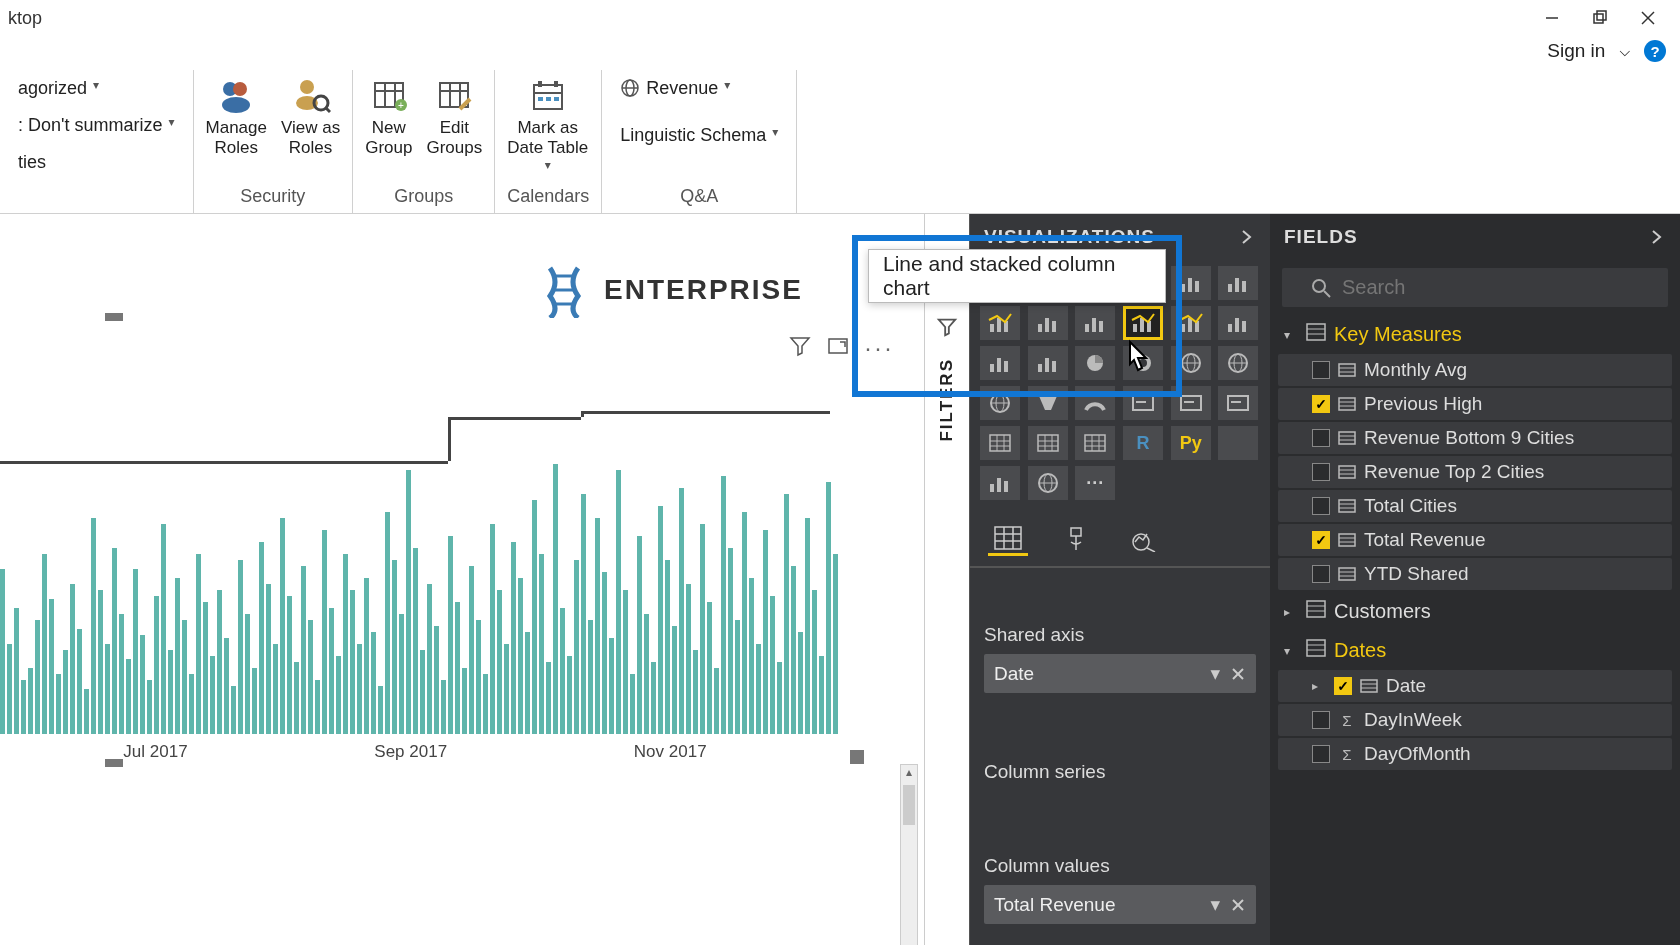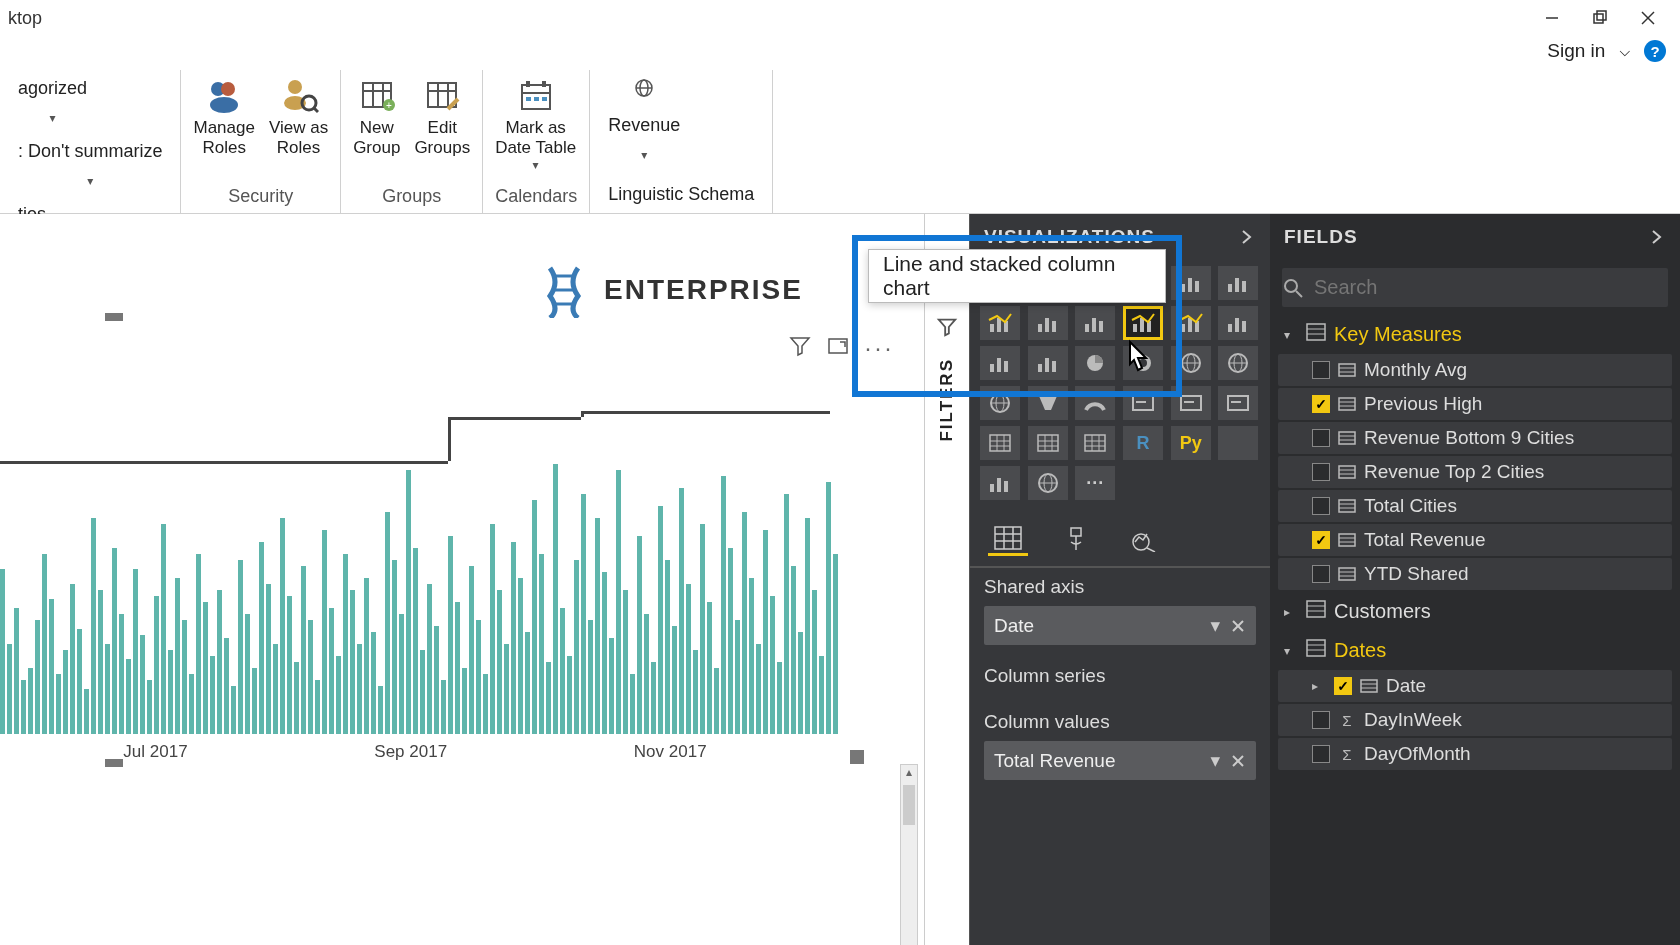--- a/index.html
+++ b/index.html
@@ -15,21 +15,21 @@
 .help-circle { width: 22px; height: 22px; border-radius: 50%; background: #0078d4; color: #fff; display: flex; align-items: center; justify-content: center; font-size: 15px; font-weight: bold; }
 .caret { font-size: 14px; }
 
 .ribbon { height: 148px; border-bottom: 1px solid #d0d0d0; display: flex; padding-top: 4px; }
 .ribbon-group { border-right: 1px solid #d0d0d0; display: flex; flex-direction: column; justify-content: space-between; padding: 4px 12px 6px 12px; }
 .ribbon-group-items { display: flex; gap: 14px; align-items: flex-start; }
 .ribbon-group-label { text-align: center; font-size: 18px; color: #555; padding-top: 6px; }
 .ribbon-btn { display: flex; flex-direction: column; align-items: center; gap: 2px; cursor: pointer; font-size: 17px; color: #222; line-height: 1.15; text-align: center; }
 .ribbon-icon { width: 42px; height: 42px; display: flex; align-items: center; justify-content: center; }
 .ribbon-icon svg { width: 40px; height: 40px; }
-.ribbon-text-row { display: flex; align-items: center; gap: 12px; font-size: 18px; color: #222; padding: 4px 6px; cursor: pointer; flex-direction: column; }
+.ribbon-text-row { display: flex; gap: 6px; font-size: 18px; color: #222; padding: 4px 6px; cursor: pointer; }
 .ribbon-small-stack { display: flex; flex-direction: column; gap: 8px; align-items: flex-start; font-size: 17px; color: #333; }
 .dd-caret { font-size: 12px; color: #555; }
 
 .workspace { position: absolute; top: 214px; bottom: 0; left: 0; right: 0; display: flex; }
 .canvas { flex: 1; position: relative; background: #fff; }
 .chart-toolbar { position: absolute; top: 120px; right: 30px; display: flex; gap: 14px; align-items: center; color: #555; }
 .chart-toolbar svg { width: 24px; height: 24px; stroke: #555; fill: none; stroke-width: 1.5; }
 .chart-dots { font-size: 24px; letter-spacing: 2px; color: #666; }
 .handle { position: absolute; width: 18px; height: 8px; background: #777; }
 .handle.top { top: 99px; left: 105px; }
@@ -62,29 +62,29 @@
 .viz-cell { width: 40px; height: 34px; background: #4a4b4e; display: flex; align-items: center; justify-content: center; cursor: pointer; position: relative; }
 .viz-cell.selected { outline: 3px solid #f2c811; outline-offset: -3px; background: #222; }
 .viz-cell svg { width: 26px; height: 22px; }
 .viz-cell .txt { font-weight: 700; font-size: 18px; }
 
 .viz-tabs { display: flex; gap: 28px; padding: 10px 18px; border-bottom: 2px solid #555; }
 .viz-tab { width: 40px; height: 34px; display: flex; align-items: center; justify-content: center; cursor: pointer; }
 .viz-tab.active { border-bottom: 3px solid #f2c811; }
 .viz-tab svg { width: 30px; height: 26px; stroke: #ccc; fill: none; stroke-width: 1.5; }
 
-.well-section { padding: 8px 14px; }
+.well-section { padding: 8px 14px; margin-top: 48px; }
 .well-label { font-size: 19px; color: #ddd; margin-bottom: 8px; }
 .well-field { background: #5a5b5e; border-radius: 2px; padding: 8px 10px; display: flex; align-items: center; justify-content: space-between; font-size: 19px; color: #eee; margin-bottom: 4px; }
 .well-field.placeholder { background: #3f4043; border: 1px dashed #666; color: #999; font-style: normal; }
 .well-field-right { display: flex; align-items: center; gap: 10px; color: #ccc; }
 .well-field-right svg { width: 16px; height: 16px; stroke: #ccc; fill: none; stroke-width: 2; }
 
 .fields-panel { width: 410px; background: #2b2c2e; color: #ddd; display: flex; flex-direction: column; }
-.search-box { margin: 8px 12px; background: #3a3b3e; border-radius: 2px; display: flex; align-items: center; gap: 10px; padding: 8px 0; font-size: 20px; color: #aaa; }
+.search-box { margin: 8px 12px; background: #3a3b3e; border-radius: 2px; display: flex; align-items: center; gap: 10px; padding: 8px 28px; font-size: 20px; color: #aaa; }
 .search-box svg { width: 22px; height: 22px; stroke: #aaa; fill: none; stroke-width: 2; }
 .search-box input { background: transparent; border: none; outline: none; color: #ddd; font-size: 20px; flex: 1; }
 
 .field-table { padding: 0 8px; }
 .field-table-header { display: flex; align-items: center; gap: 8px; padding: 8px 6px; font-size: 20px; font-weight: 500; cursor: pointer; }
 .field-table-header.active { color: #f2c811; }
 .field-table-header .tri { font-size: 12px; color: #bbb; width: 14px; }
 .field-table-header svg { width: 20px; height: 18px; }
 .field-item { display: flex; align-items: center; gap: 8px; padding: 5px 6px 5px 34px; font-size: 19px; background: #3a3b3e; margin-bottom: 2px; border-radius: 2px; cursor: pointer; }
 .field-item .tri { width: 14px; font-size: 12px; color: #bbb; }

